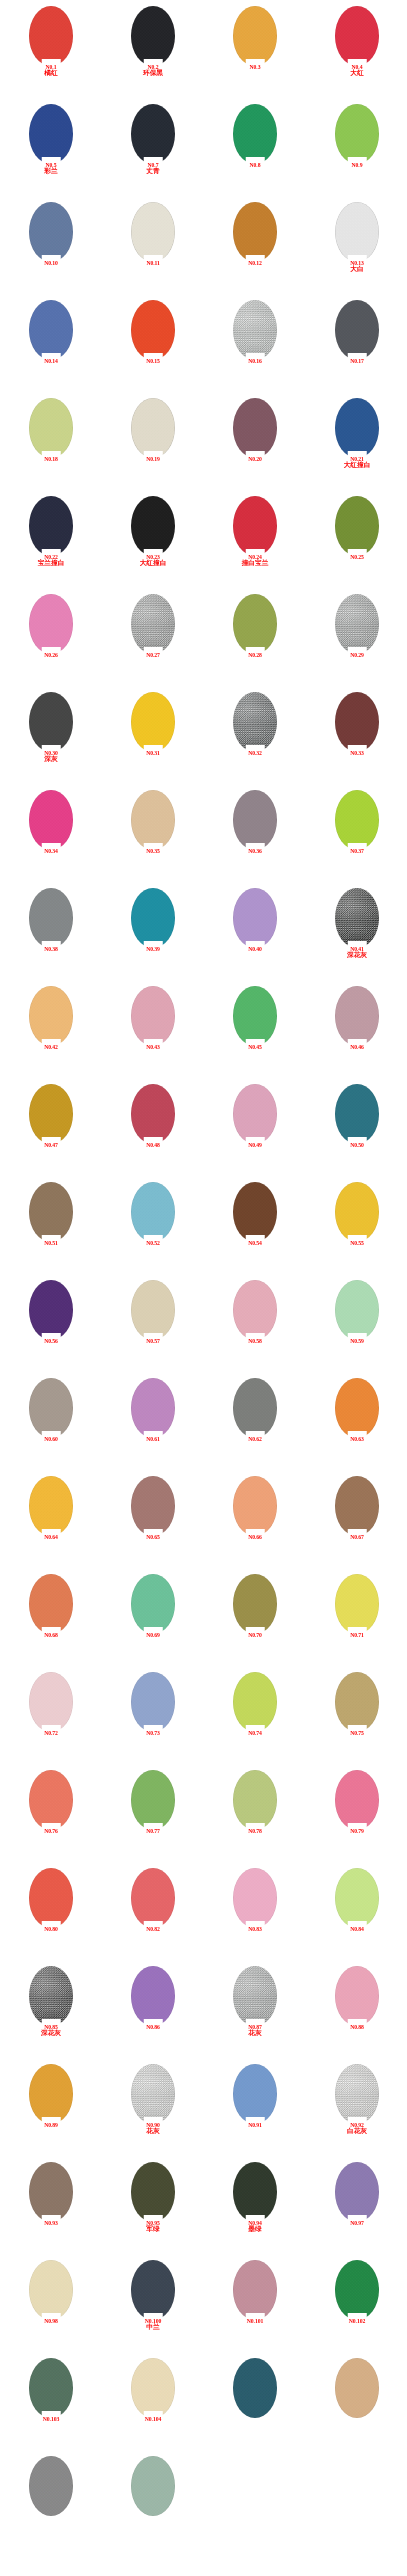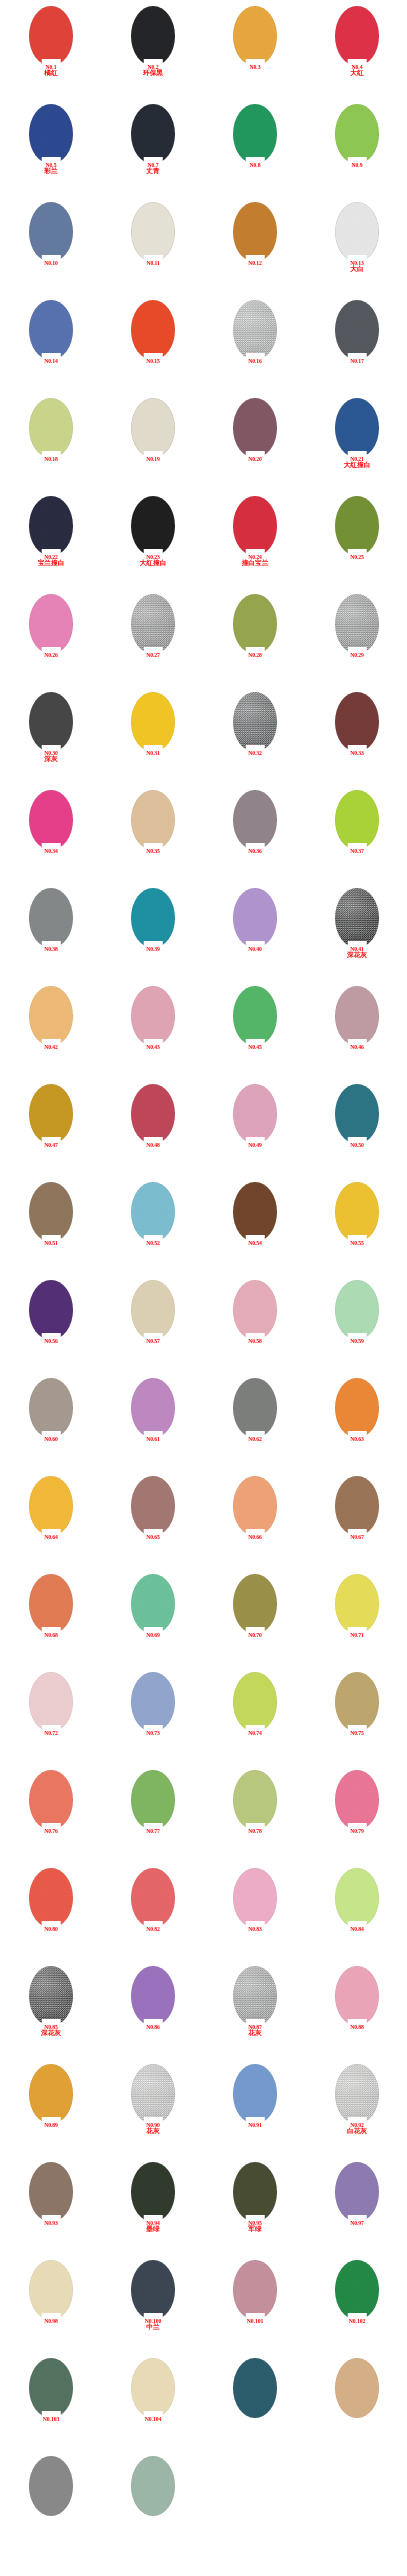--- a/index.html
+++ b/index.html
@@ -633,32 +633,32 @@
       </div>
       <div class="cn-name">白花灰</div>
     </div>
     <div class="swatch-cell">
       <div class="swatch-oval" style="background-color: rgb(138, 113, 96);">
         <div class="notch"></div>
         <div class="code-label">N0.93</div>
       </div>
     </div>
     <div class="swatch-cell">
+      <div class="swatch-oval" style="background-color: rgb(62, 66, 38);">
+        <div class="notch"></div>
+        <div class="code-label">N0.95</div>
+      </div>
+      <div class="cn-name">军绿</div>
+    </div>
+    <div class="swatch-cell">
       <div class="swatch-oval" style="background-color: rgb(35, 46, 32);">
         <div class="notch"></div>
         <div class="code-label">N0.94</div>
       </div>
       <div class="cn-name">墨绿</div>
-    </div>
-    <div class="swatch-cell">
-      <div class="swatch-oval" style="background-color: rgb(62, 66, 38);">
-        <div class="notch"></div>
-        <div class="code-label">N0.95</div>
-      </div>
-      <div class="cn-name">军绿</div>
     </div>
     <div class="swatch-cell">
       <div class="swatch-oval" style="background-color: rgb(139, 118, 179);">
         <div class="notch"></div>
         <div class="code-label">N0.97</div>
       </div>
     </div>
     <div class="swatch-cell">
       <div class="swatch-oval" style="background-color: rgb(241, 228, 186);">
         <div class="notch"></div>

